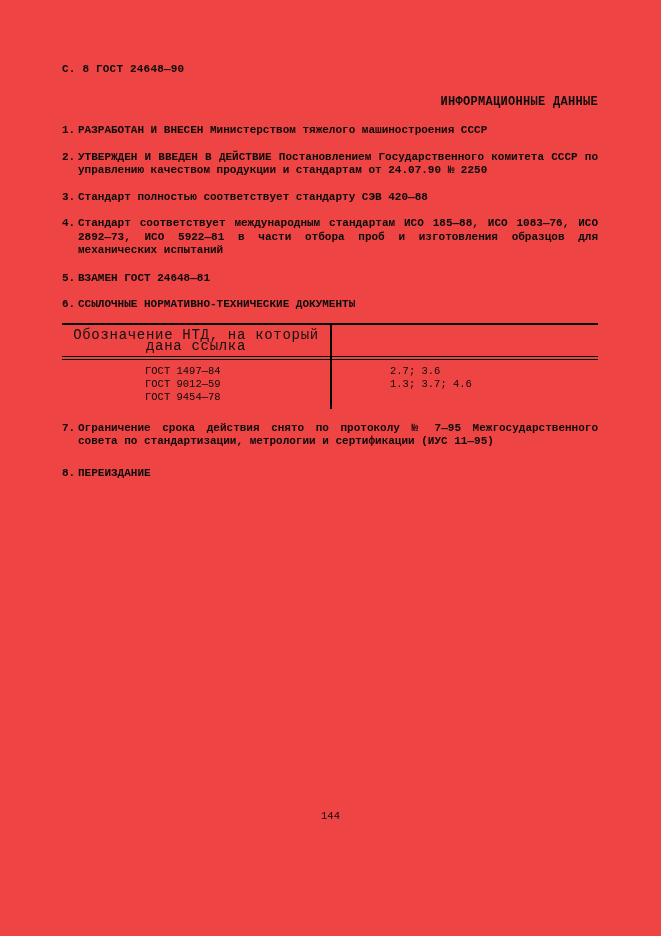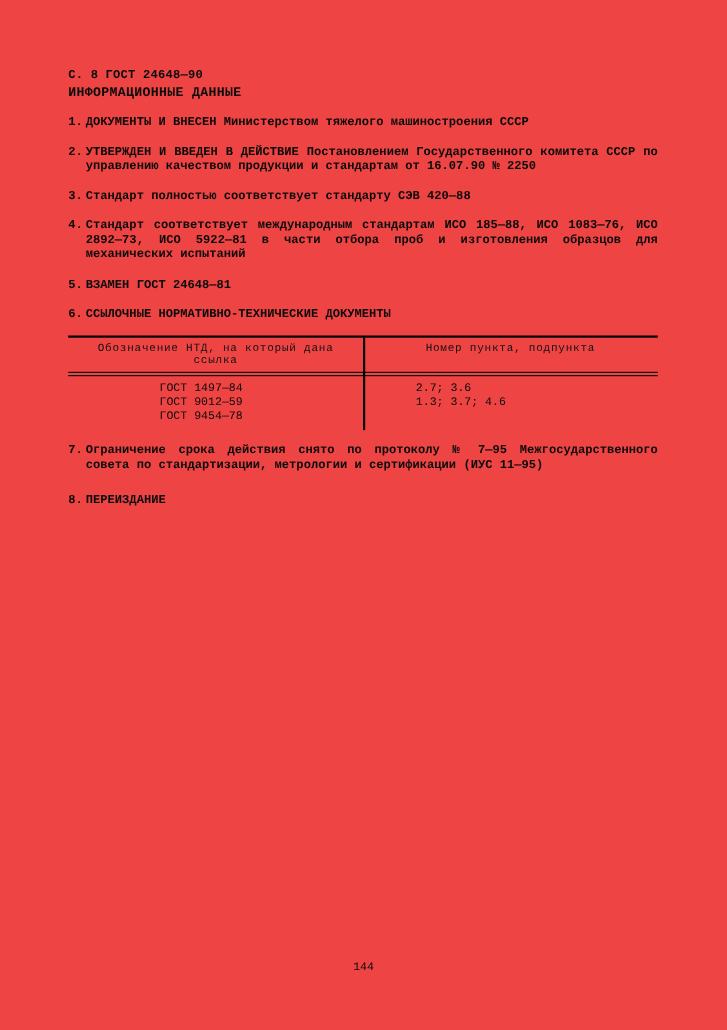--- a/index.html
+++ b/index.html
@@ -22,22 +22,22 @@
     top: 62px;
     width: 536px;
   }
   .page-header {
     font-size: 11px;
     line-height: 14px;
     font-weight: bold;
     letter-spacing: 0.2px;
   }
   .section-title {
-    margin-top: 1px;
-    text-align: left;
+    margin-top: 19px;
+    text-align: right;
     font-size: 12px;
     line-height: 14px;
     font-weight: bold;
     letter-spacing: 0.3px;
   }
   .item {
     display: flex;
     margin-top: 13px;
     font-size: 11px;
     line-height: 13.5px;
@@ -71,69 +71,69 @@
     background: #000;
   }
   .thead {
     display: flex;
     border-bottom: 4px double #000;
   }
   .th {
     width: 50%;
     box-sizing: border-box;
     text-align: center;
-    font-size: 10px;
+    font-size: 14px;
     line-height: 11px;
     letter-spacing: 0.7px;
     padding: 5px 4px 4px;
     color: #111;
   }
   .tbody {
     padding: 5px 0 5px;
   }
   .tr {
     display: flex;
     font-size: 10.5px;
     line-height: 13px;
     justify-content: space-between;
   }
   .td {
     width: 50%;
     box-sizing: border-box;
   }
   .td.ntd    { padding-left: 83px; }
-  .td.clause { padding-left: 48px; }
+  .td.clause { padding-left: 60px; }
   .page-number {
     position: absolute;
-    top: 874px;
+    top: 810px;
     left: 0;
     width: 661px;
     text-align: center;
     font-size: 10.5px;
     line-height: 13px;
   }
 </style>
 </head>
 <body>
 
 <div class="page">
   <div class="content">
 
     <div class="page-header">С. 8 ГОСТ 24648—90</div>
 
     <div class="section-title">ИНФОРМАЦИОННЫЕ ДАННЫЕ</div>
 
     <div class="item first">
       <span class="num">1.</span>
-      <span class="body">ДОКУМЕНТЫ И ВНЕСЕН Министерством тяжелого машиностроения СССР</span>
+      <span class="body">РАЗРАБОТАН И ВНЕСЕН Министерством тяжелого машиностроения СССР</span>
     </div>
 
     <div class="item">
       <span class="num">2.</span>
-      <span class="body">УТВЕРЖДЕН И ВВЕДЕН В ДЕЙСТВИЕ Постановлением Государственного комитета СССР по управлению качеством продукции и стандартам от 16.07.90 № 2250</span>
+      <span class="body">УТВЕРЖДЕН И ВВЕДЕН В ДЕЙСТВИЕ Постановлением Государственного комитета СССР по управлению качеством продукции и стандартам от 24.07.90 № 2250</span>
     </div>
 
     <div class="item">
       <span class="num">3.</span>
       <span class="body">Стандарт полностью соответствует стандарту СЭВ 420—88</span>
     </div>
 
     <div class="item">
       <span class="num">4.</span>
       <span class="body">Стандарт соответствует международным стандартам ИСО 185—88, ИСО 1083—76, ИСО 2892—73, ИСО 5922—81 в части отбора проб и изготовления образцов для механических испытаний</span>
@@ -146,21 +146,20 @@
 
     <div class="item">
       <span class="num">6.</span>
       <span class="body">ССЫЛОЧНЫЕ НОРМАТИВНО-ТЕХНИЧЕСКИЕ ДОКУМЕНТЫ</span>
     </div>
 
     <div class="ref-table">
       <div class="vline"></div>
       <div class="thead">
         <div class="th">Обозначение НТД, на который дана ссылка</div>
-        <div class="th">Номер пункта, подпункта</div>
       </div>
       <div class="tbody">
         <div class="tr">
           <div class="td ntd">ГОСТ 1497—84</div>
           <div class="td clause">2.7; 3.6</div>
         </div>
         <div class="tr">
           <div class="td ntd">ГОСТ 9012—59</div>
           <div class="td clause">1.3; 3.7; 4.6</div>
         </div>

